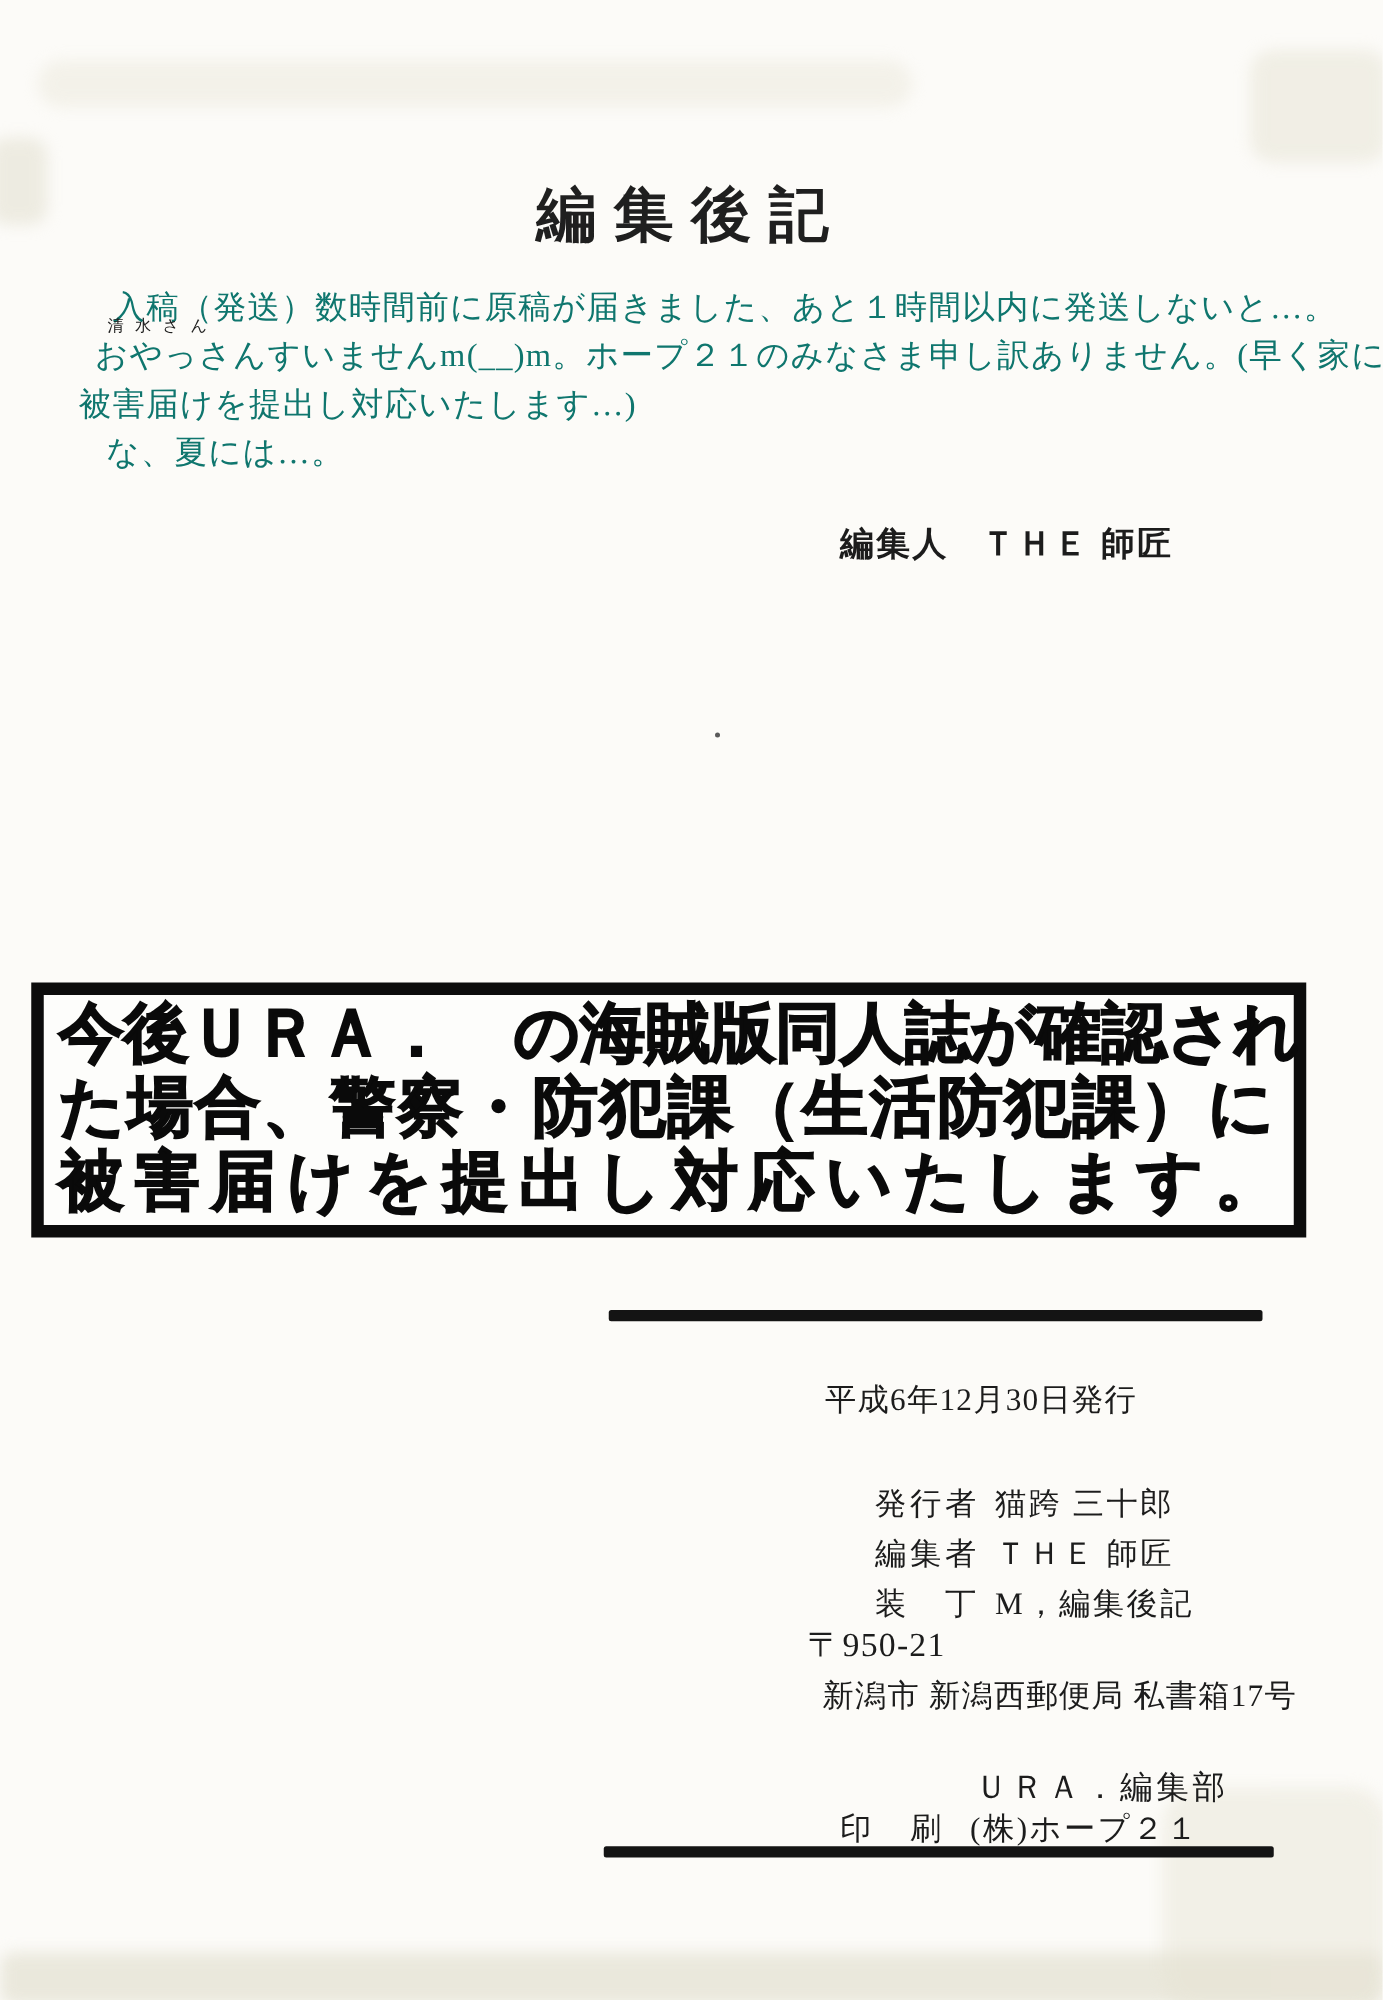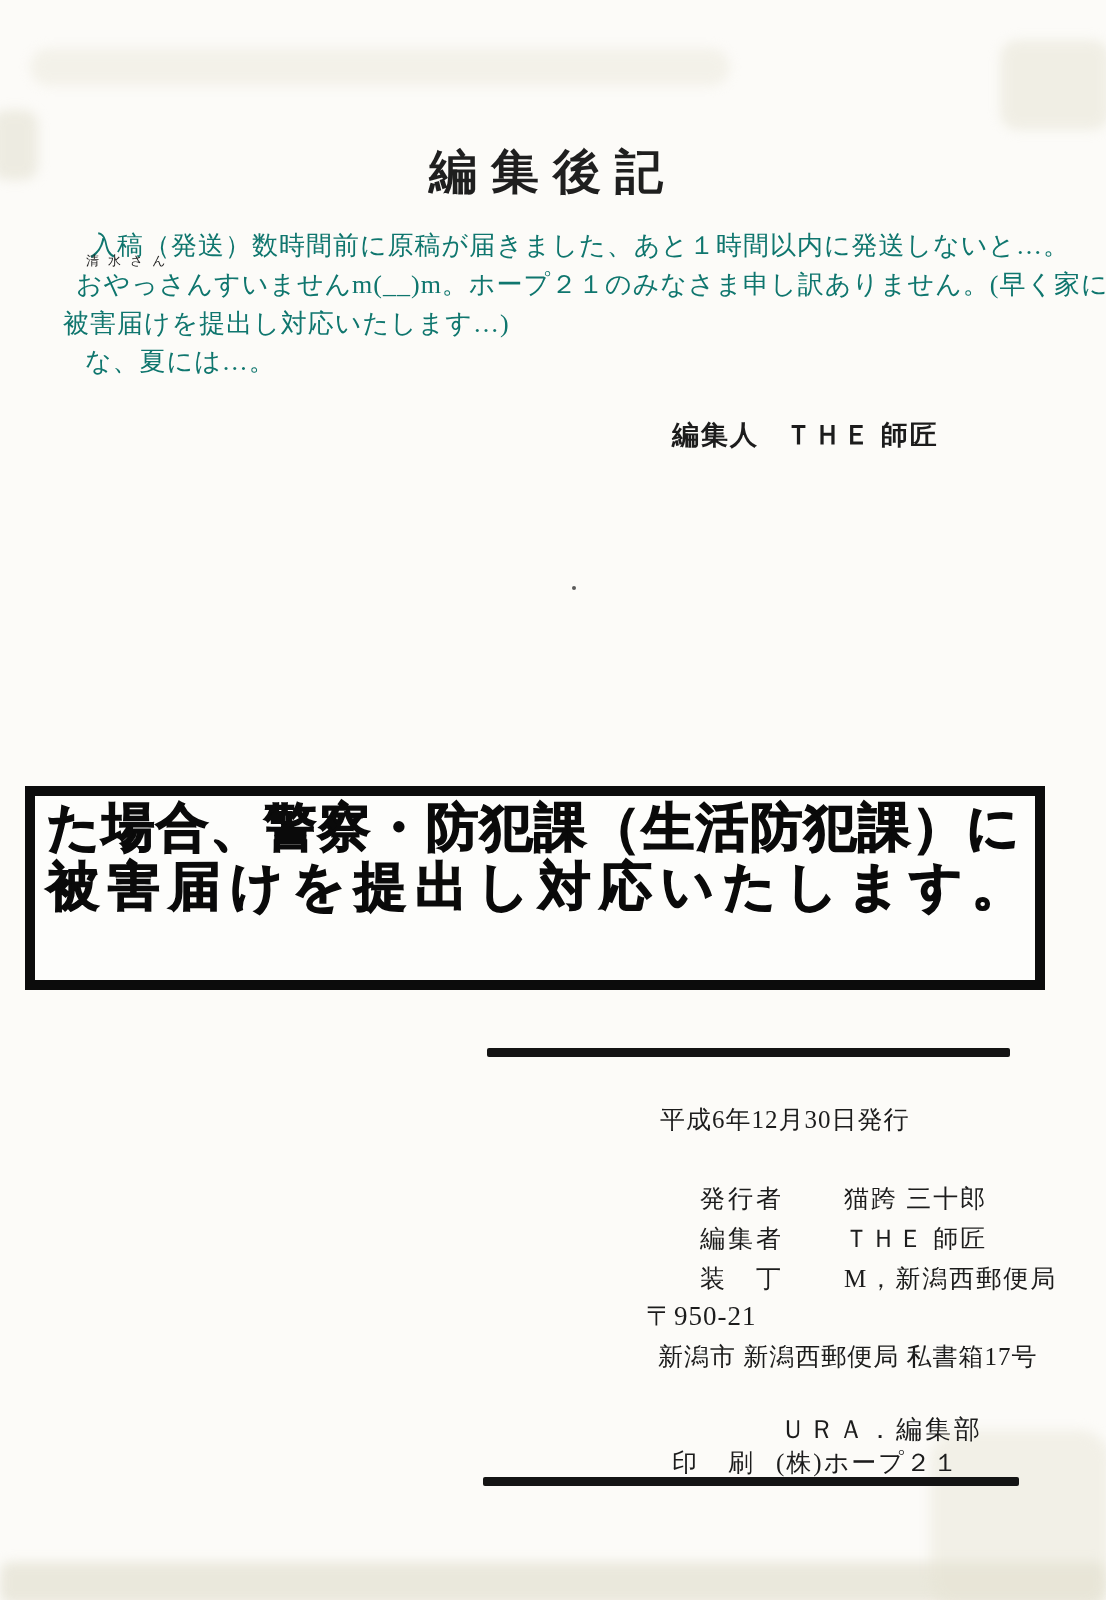--- a/index.html
+++ b/index.html
@@ -45,21 +45,21 @@
     -webkit-text-stroke:1.5px #0a0a0a;}
   .warning-line.l2{letter-spacing:2px;}
   .warning-line.l3{letter-spacing:9px;}
 
   
   .rule{position:absolute;background:#141414;border-radius:2px;}
   .rule-top{left:487px;top:1048px;width:523px;height:9px;}
   .rule-bottom{left:483px;top:1477px;width:536px;height:9px;}
   .colophon-date{left:660px;top:1064px;font-size:25px;letter-spacing:1px;white-space:nowrap;margin-top:39px;}
   .colophon-rows{left:700px;top:1182px;}
-  .colophon-row{display:flex;height:40px;align-items:flex-start;font-size:25px;white-space:nowrap;gap:48px;}
+  .colophon-row{display:flex;height:40px;align-items:center;font-size:25px;white-space:nowrap;}
   .colophon-row .label{width:96px;letter-spacing:3px;}
   .colophon-row .value{letter-spacing:2px;}
   .postal{left:646px;top:1298px;font-size:27px;letter-spacing:1px;}
   .address{left:658px;top:1340px;font-size:25px;letter-spacing:1px;white-space:nowrap;}
   .dept{left:780px;top:1380px;font-size:26px;letter-spacing:3px;white-space:nowrap;margin-top:32px;}
   .print-row{left:672px;top:1446px;display:flex;font-size:25px;white-space:nowrap;}
   .print-row .label{width:104px;letter-spacing:3px;}
   .print-row .value{letter-spacing:2px;}
 </style>
 </head>
@@ -78,40 +78,41 @@
 <div class="abs furigana" style="left:86px;top:252px;">清水さん</div>
 <div class="abs body-line" style="left:76px;top:267px;">おやっさんすいませんm(__)m。ホープ２１のみなさま申し訳ありません。(早く家に帰し</div>
 <div class="abs body-line" style="left:63px;top:306px;">被害届けを提出し対応いたします…)</div>
 <div class="abs body-line" style="left:85px;top:344px;">な、夏には…。</div>
 
 <div class="abs signature" style="left:672px;top:417px;">
   <span>編集人</span><span class="gap"></span><span>ＴＨＥ 師匠</span>
 </div>
 
 <div class="abs warning-box">
+  <div class="warning-line l1">今後ＵＲＡ．　の海賊版同人誌が確認され</div>
   <div class="warning-line l2">た場合、警察・防犯課（生活防犯課）に</div>
   <div class="warning-line l3">被害届けを提出し対応いたします。</div>
 </div>
 
 <div class="rule rule-top"></div>
 
 <div class="abs colophon-date">平成6年12月30日発行</div>
 
 <div class="abs colophon-rows">
   <div class="colophon-row">
     <span class="label">発行者</span>
     <span class="value">猫跨 三十郎</span>
   </div>
   <div class="colophon-row">
     <span class="label">編集者</span>
     <span class="value">ＴＨＥ 師匠</span>
   </div>
   <div class="colophon-row">
     <span class="label">装　丁</span>
-    <span class="value">M，新潟西郵便局</span>
+    <span class="value">M，編集後記</span>
   </div>
 </div>
 
 <div class="abs postal">〒950-21</div>
 <div class="abs address">新潟市 新潟西郵便局 私書箱17号</div>
 <div class="abs dept">ＵＲＡ．編集部</div>
 
 <div class="abs print-row">
   <span class="label">印　刷</span>
   <span class="value">(株)ホープ２１</span>

